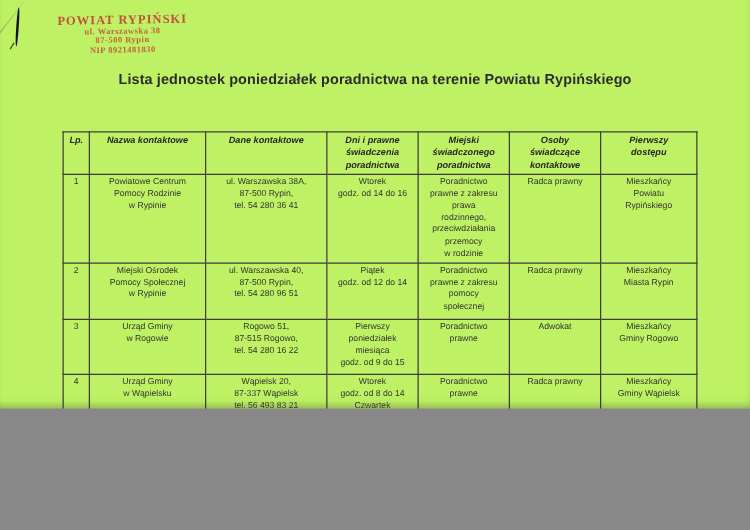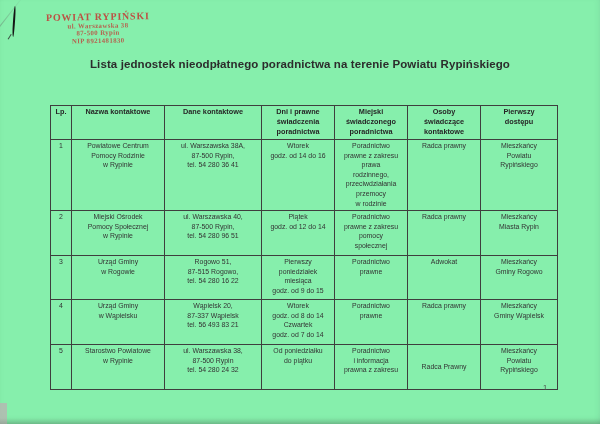--- a/index.html
+++ b/index.html
@@ -1,18 +1,18 @@
 <!DOCTYPE html>
 <html style="--stamp-red: #c0453c; --ink: #333333; --border: #3e3e3e;"><head>
 <meta charset="utf-8">
 <style>
   html,body { margin:0; padding:0; background:#888; }
   .page {
-    position:relative; width:600px; height:424px; margin:0 auto;
-    background:#86efac; overflow:hidden;
+    position:relative; width:600px; height:327px; margin:0 auto;
+    background:#bef264; overflow:hidden;
     font-family:"Liberation Sans", sans-serif; color:#333;
     box-shadow: inset 0 -8px 10px -8px rgba(0,0,0,.22),
                 inset -4px 0 8px -7px rgba(60,80,100,.25),
                 inset 4px 0 8px -8px rgba(0,0,0,.10);
   }
 
   
   .pen-mark { position:absolute; left:13px; top:6px; width:2.4px; height:31px;
     background:#151515; border-radius:45% 55% 40% 60%/50%; transform:rotate(4deg); }
   .pen-mark::after { content:""; position:absolute; left:-3px; bottom:-4px; width:4px; height:6px;
@@ -34,21 +34,21 @@
 
   
   .title { position:absolute; top:57px; left:0; right:0; text-align:center;
     font-weight:bold; font-size:11.5px; line-height:15.5px; color:#2c2c2c; letter-spacing:.1px; }
 
   
   table.units { position:absolute; left:50px; top:105px; width:507px;
     border-collapse:collapse; table-layout:fixed; border:1.5px solid var(--border, #3e3e3e); }
   .units th, .units td { border:1px solid var(--border, #3e3e3e); white-space:pre-line;
     text-align:center; vertical-align:top; padding:1px 1px 2px; overflow:hidden; }
-  .units th { font-size:7.3px; line-height:10px; font-weight:bold; color:#262626; }
+  .units th { font-size:7.3px; line-height:10px; font-weight:bold; color:#262626;font-style:italic; }
   .units td { font-size:6.9px; line-height:9.6px; color:var(--ink, #333333); }
   .units thead tr { height:33px; }
   .units tbody tr:nth-child(1) { height:70px; }
   .units tbody tr:nth-child(2) { height:45px; }
   .units tbody tr:nth-child(3) { height:44px; }
   .units tbody tr:nth-child(4) { height:45px; }
   .units tbody tr:nth-child(5) { height:45px; }
   .units tbody tr:nth-child(5) td:nth-child(6) { vertical-align:middle; }
 
   .pagenum { position:absolute; top:383px; left:543px; font-size:7.5px; color:#4a4a4a; }
@@ -62,21 +62,21 @@
   <div class="crease"></div>
 
   <div class="stamp">
     <div class="stamp-org">POWIAT RYPIŃSKI</div>
     <div class="stamp-line">ul. Warszawska 38</div>
     <div class="stamp-line">87-500 Rypin</div>
     <div class="stamp-line">NIP 8921481830</div>
   </div>
 
   <div class="title">
-    <div>Lista jednostek nieodpłatnego poradnictwa na terenie Powiatu Rypińskiego</div>
+    <div>Lista jednostek poniedziałek poradnictwa na terenie Powiatu Rypińskiego</div>
   </div>
 
   <table class="units">
     <colgroup>
       <col style="width:21px">
         <col style="width:93px">
         <col style="width:97px">
       <col style="width:73px">
         <col style="width:73px">
         <col style="width:73px">

